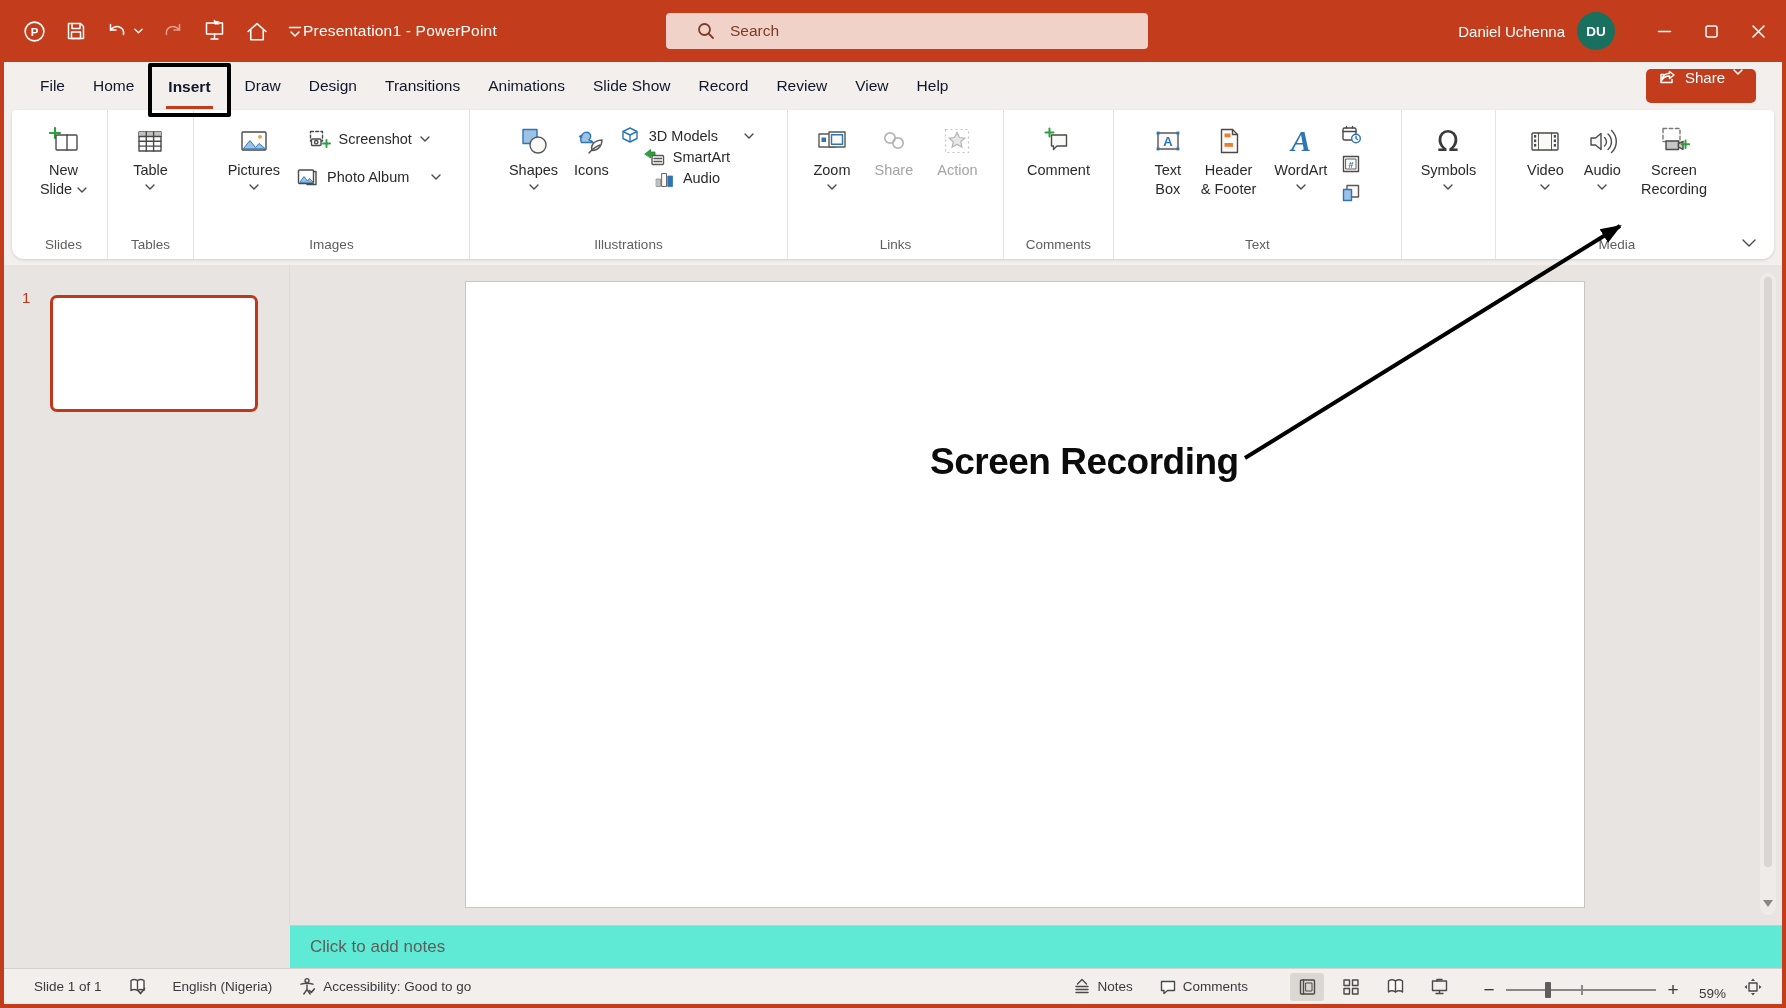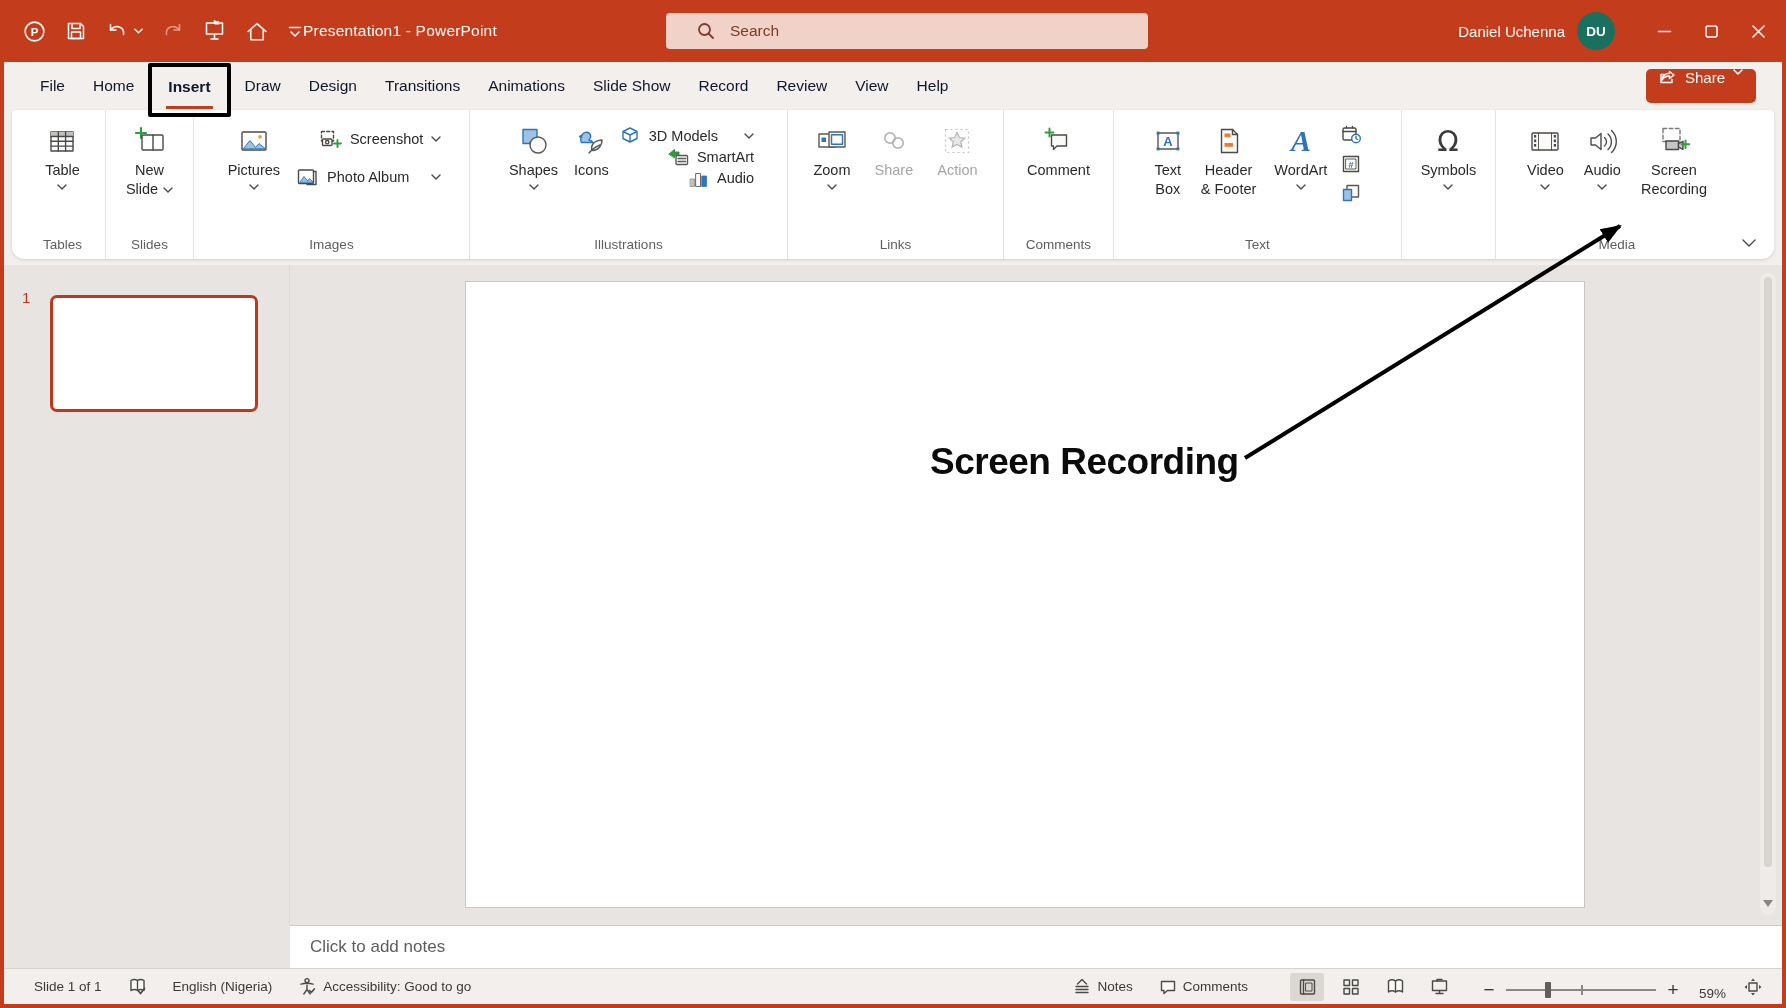--- a/index.html
+++ b/index.html
@@ -36,41 +36,41 @@
   .ribbon-card{position:absolute;left:8px;right:8px;top:0;bottom:6px;background:#fff;border-radius:4px 4px 12px 12px;box-shadow:0 1px 3px rgba(0,0,0,.14);display:flex;padding-left:8px}
   .rgroup{position:relative;border-right:1px solid #E6E2DE;padding-top:7px;flex:0 0 auto}
   .rgroup:last-of-type{border-right:0}
   .ritems{display:flex;justify-content:center}
   .rgroup-label{position:absolute;bottom:7px;left:0;right:0;text-align:center;font-size:13.5px;color:var(--gray)}
   .rbtn-lg{display:flex;flex-direction:column;align-items:center;padding:4px 6px 0 6px;font-size:14.5px;color:var(--ink)}
   .rbtn-lg .ibox{height:40px;display:flex;align-items:center;justify-content:center}
   .lines{text-align:center;line-height:1.32;white-space:nowrap}
   .chvline{display:inline-flex;align-items:center;gap:5px}
   .chvbelow{margin-top:4px}
-  .rcol{display:flex;flex-direction:column;align-items:flex-end;margin-top:8px}
+  .rcol{display:flex;flex-direction:column;align-items:center;margin-top:8px}
   .rrow{display:flex;align-items:center;gap:8px;font-size:14.5px;color:var(--ink);white-space:nowrap}
   .dis{color:var(--dis)}
   .minicol{display:flex;flex-direction:column;gap:9px;margin:8px 6px 0 2px}
   .collapse-chv{position:absolute;right:18px;bottom:12px}
 
   
   .workspace{flex:1;position:relative;background:#E8E4E1}
   .thumb-panel{position:absolute;left:0;top:0;bottom:0;width:286px;border-right:1px solid #DDD9D5}
   .slide-num{position:absolute;left:18px;top:24px;color:#B9371A;font-size:15px}
   .thumb{position:absolute;left:46px;top:30px;width:208px;height:117px;background:#fff;border:3px solid #C0381B;border-radius:7px}
   .canvas{position:absolute;left:461px;top:16px;width:1120px;height:627px;background:#fff;border:1px solid #C8C5C2}
   .vscroll{position:absolute;right:6px;top:8px;bottom:10px;width:16px;background:#EFEBE8;border-radius:8px}
   .vthumb{position:absolute;left:4px;right:4px;top:4px;bottom:48px;background:#D9D5D1;border-radius:4px}
   .varrow{position:absolute;left:0;right:0;bottom:8px;display:flex;justify-content:center}
 
   .callout{position:absolute;left:926px;top:441px;font-size:37px;font-weight:bold;color:#0b0b0b;letter-spacing:-.5px;z-index:40;white-space:nowrap}
   .arrow-overlay{position:absolute;left:0;top:0;width:1778px;height:1004px;z-index:50;pointer-events:none}
 
   
-  .notesbar{height:43px;margin-left:286px;background:#ffffff;border-top:1px solid #CDC9C5;display:flex;align-items:center;padding-left:20px;flex:0 0 auto}
+  .notesbar{height:43px;margin-left:286px;background:#5eead4;border-top:1px solid #CDC9C5;display:flex;align-items:center;padding-left:20px;flex:0 0 auto}
   .notesbar .ph{color:#5f5d5b;font-size:17px}
 
   
   .statusbar{height:36px;background:#F2EFED;border-top:1px solid #D6D1CD;display:flex;align-items:center;justify-content:space-between;padding:0 12px 0 30px;flex:0 0 auto;font-size:13.5px;color:#3B3A39}
   .sleft,.sright{display:flex;align-items:flex-end;gap:10px}
   .sitem{display:flex;align-items:center;gap:6px;padding:0 8px;height:28px}
   .viewbtn{width:34px;height:28px;display:flex;align-items:center;justify-content:center;border-radius:3px}
   .viewbtn.active{background:#DBD7D3}
   .zoomslider{display:flex;align-items:center;gap:10px}
   .track{position:relative;width:150px;height:16px}
@@ -193,41 +193,20 @@
       <span>Share</span>
       <svg width="10" height="6" viewBox="0 0 10 6" class="icw">
           <path d="M1 1l4 4 4-4"></path>
         </svg>
     </button>
   </div>
 
   <div class="ribbon">
     <div class="ribbon-card">
 
-      <div class="rgroup" style="width:86px">
-        <div class="ritems">
-          <button class="rbtn-lg">
-            <span class="ibox">
-              <svg width="30" height="30" viewBox="0 0 30 30" class="ic">
-                  <rect x="4" y="6" width="22" height="19"></rect>
-                  <rect x="4" y="6" width="22" height="4.5" fill="#C3C1BF" stroke="none"></rect>
-                  <path d="M4 10.5h22M4 15.3h22M4 20.1h22M11.3 6v19M18.6 6v19"></path>
-                </svg>
-            </span>
-            <span class="lines">Table</span>
-            <span class="chvbelow">
-                <svg width="10" height="6" viewBox="0 0 10 6" class="ic">
-                  <path d="M1 1l4 4 4-4"></path>
-                </svg>
-              </span>
-          </button>
-        </div>
-        <div class="rgroup-label">Tables</div>
-      </div>
-
       <div class="rgroup" style="width:88px">
         <div class="ritems">
           <button class="rbtn-lg">
             <span class="ibox">
               <svg width="32" height="30" viewBox="0 0 32 30" class="ic">
                   <path d="M7 2v10M2 7h10" stroke="#2E9E3E" stroke-width="2.2"></path>
                   <rect x="8" y="9" width="21" height="15" rx="1"></rect>
                   <path d="M19 9v15"></path>
                 </svg>
             </span>
@@ -235,20 +214,41 @@
               <span class="chvline">
                   <span>Slide</span>
               <svg width="10" height="6" viewBox="0 0 10 6" class="ic">
                     <path d="M1 1l4 4 4-4"></path>
                   </svg>
                 </span>
             </span>
           </button>
         </div>
         <div class="rgroup-label">Slides</div>
+      </div>
+
+      <div class="rgroup" style="width:86px">
+        <div class="ritems">
+          <button class="rbtn-lg">
+            <span class="ibox">
+              <svg width="30" height="30" viewBox="0 0 30 30" class="ic">
+                  <rect x="4" y="6" width="22" height="19"></rect>
+                  <rect x="4" y="6" width="22" height="4.5" fill="#C3C1BF" stroke="none"></rect>
+                  <path d="M4 10.5h22M4 15.3h22M4 20.1h22M11.3 6v19M18.6 6v19"></path>
+                </svg>
+            </span>
+            <span class="lines">Table</span>
+            <span class="chvbelow">
+                <svg width="10" height="6" viewBox="0 0 10 6" class="ic">
+                  <path d="M1 1l4 4 4-4"></path>
+                </svg>
+              </span>
+          </button>
+        </div>
+        <div class="rgroup-label">Tables</div>
       </div>
 
       <div class="rgroup" style="width:276px">
         <div class="ritems" style="gap:10px">
           <button class="rbtn-lg">
             <span class="ibox">
               <svg width="30" height="30" viewBox="0 0 30 30" class="ic">
                   <rect x="3" y="6" width="24" height="18" rx="1"></rect>
                   <circle cx="21" cy="10.8" r="1.9" fill="#E8A33D" stroke="none"></circle>
                   <path d="M4.5 22.5l6.5-8 5.5 7 3.5-4 6 5z" fill="#9CC3E5" stroke="#2E75B6" stroke-width="1"></path>

